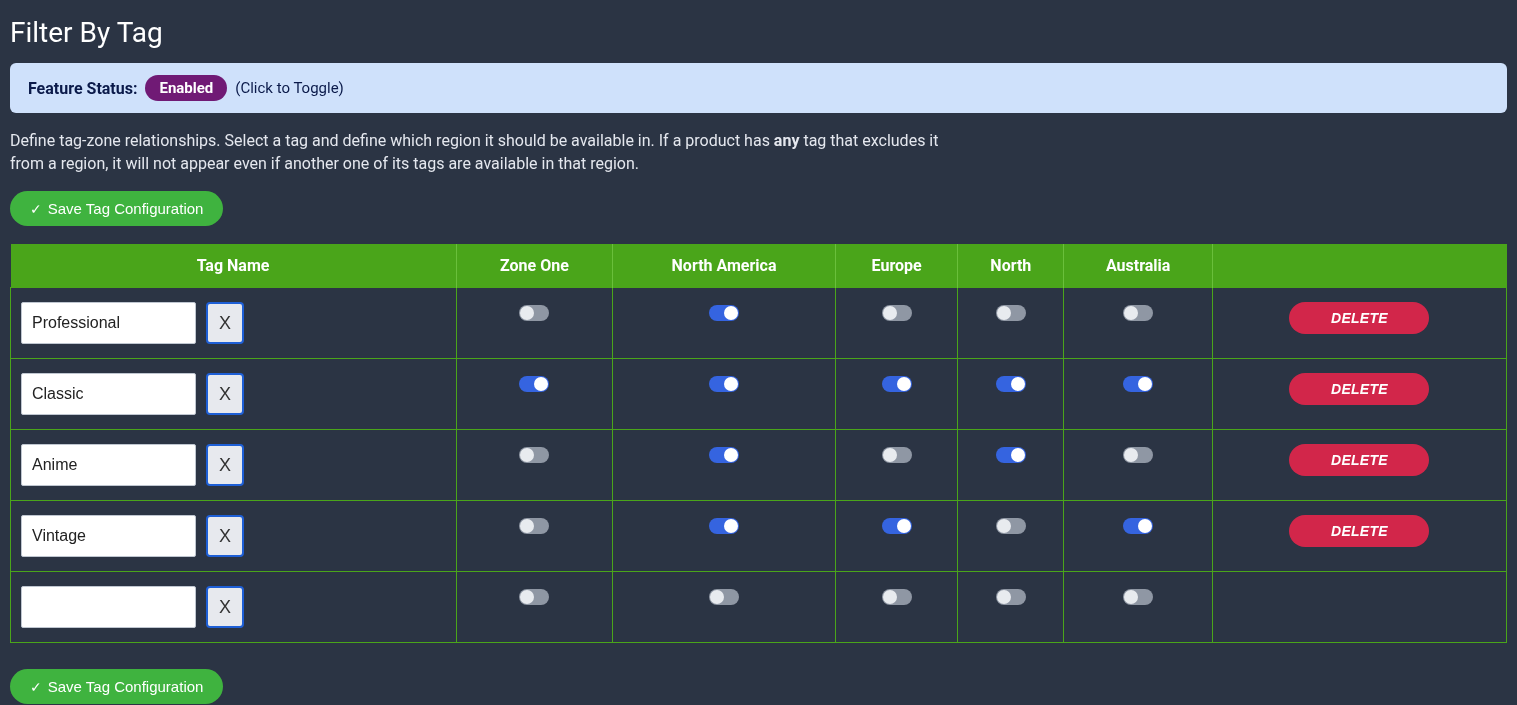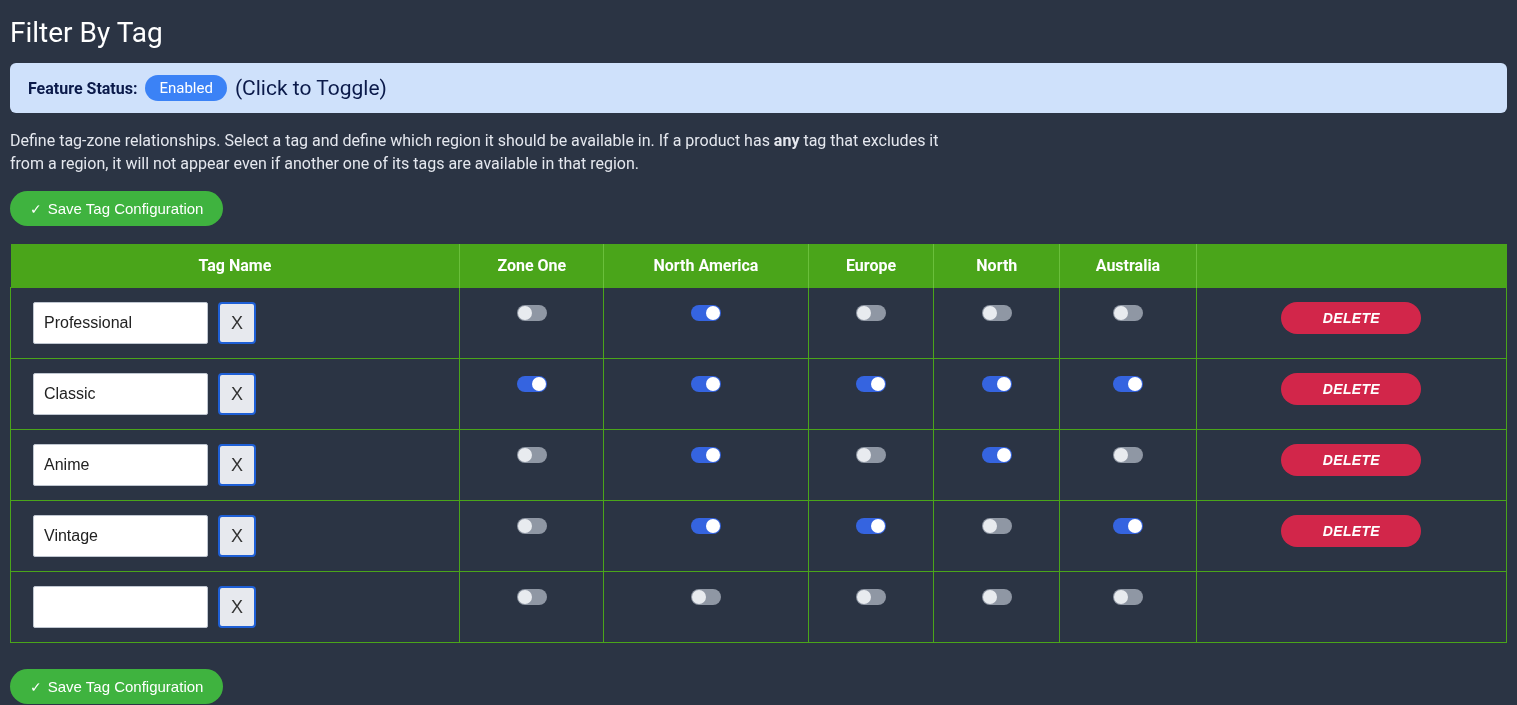--- a/index.html
+++ b/index.html
@@ -26,30 +26,30 @@
       gap: 8px;
       font-size: 16px;
       text-align: right;
     }
     .status-label {
       color: #0b1a4a;
       font-weight: 700;
     }
     .status-pill {
       display: inline-block;
-      background: #3b82f6;
+      background: #701a75;
       color: #ffffff;
       border-radius: 999px;
       padding: 4px 14px;
       font-size: 15px;
-      font-weight: 400;
+      font-weight: 700;
     }
     .status-hint {
       color: #0b1a4a;
-      font-size: 21px;
+      font-size: 15px;
     }
     .desc {
       color: #e4e7ee;
       font-size: 16px;
       line-height: 1.45;
       margin-bottom: 16px;
       max-width: 930px;
     }
     .desc strong { font-weight: 700; }
     .save-btn {
@@ -74,21 +74,21 @@
       background: #4aa51a;
       color: #ffffff;
       font-weight: 700;
       font-size: 16px;
       padding: 12px 8px;
       border-right: 1px solid #6abf3b;
     }
     thead th:last-child { border-right: none; }
     tbody td {
       border: 1px solid #4aa51a;
-      padding: 14px 22px;
+      padding: 14px 10px;
       vertical-align: top;
       text-align: center;
     }
     tbody td:first-child { text-align: left; }
     .tag-cell {
       display: flex;
       align-items: center;
       gap: 10px;
     }
     .tag-input {

